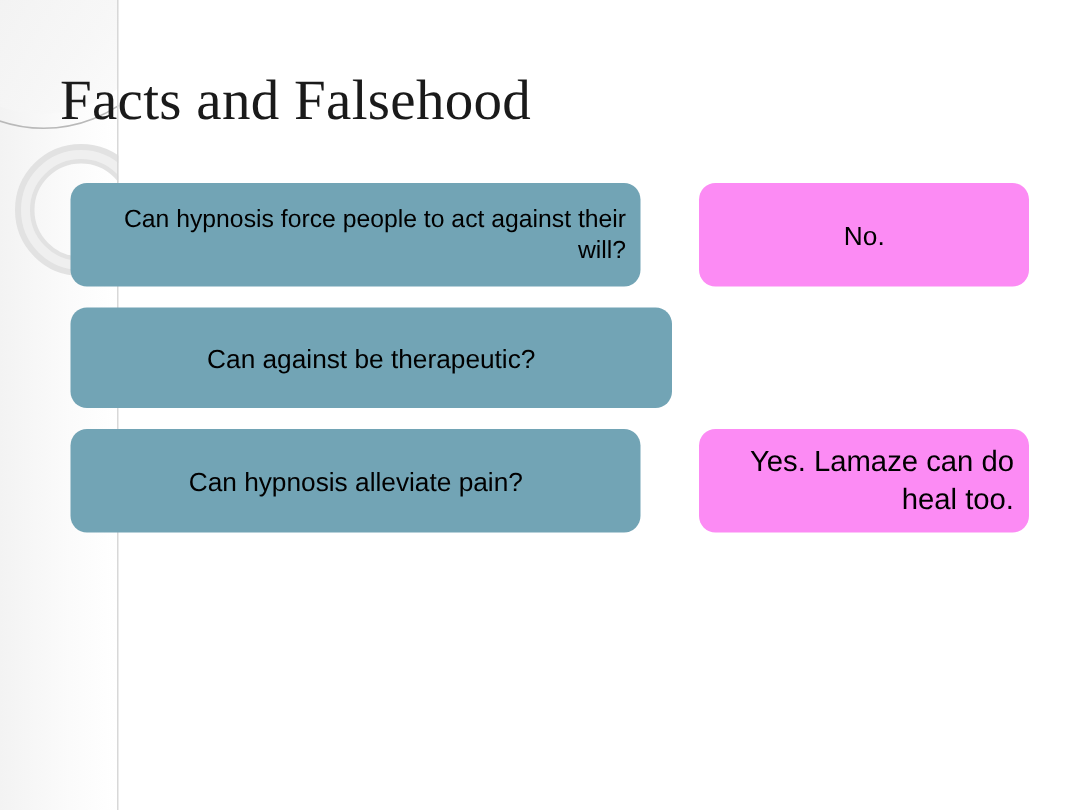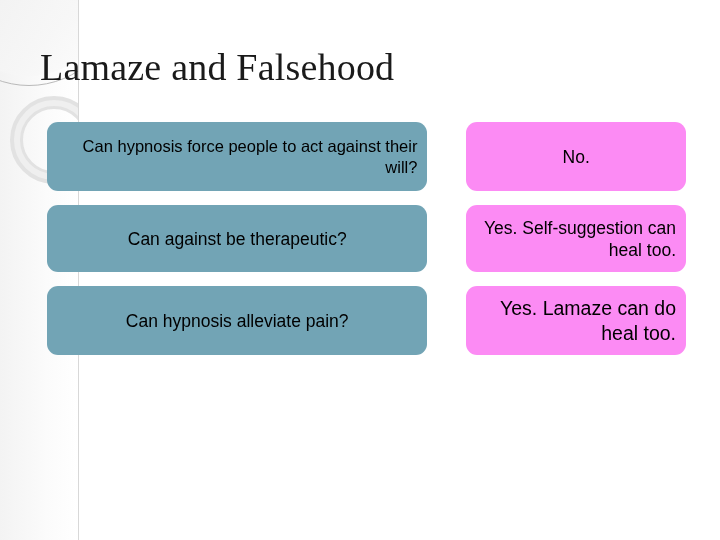--- a/index.html
+++ b/index.html
@@ -160,32 +160,31 @@
   <div class="deco-layer">
     <div class="deco-panel"></div>
     <div class="deco-wedge"></div>
     <div class="deco-arc-thin"></div>
     <div class="deco-ring"></div>
     <div class="deco-ring-2"></div>
     <div class="deco-mask"></div>
   </div>
   <div class="deco-vline"></div>
 
-  <div id="title">Lamaze and Falsehood</div>
+  <div id="title">Facts and Falsehood</div>
 
   <div id="qa-table">
 
     <div class="qa-row">
       <div class="cell cell-q h-69 fs-16">Can hypnosis force people to act against their will?</div>
       <div class="cell cell-a h-69 fs-17">No.</div>
     </div>
 
     <div class="qa-row">
       <div class="cell cell-q h-67 fs-17">Can against be therapeutic?</div>
-      <div class="cell cell-a h-67 fs-17">Yes. Self-suggestion can heal too.</div>
     </div>
 
     <div class="qa-row">
       <div class="cell cell-q h-69 fs-17">Can hypnosis alleviate pain?</div>
       <div class="cell cell-a h-69 fs-19">Yes. Lamaze can do heal too.</div>
     </div>
 
   </div>
 </div>
 

